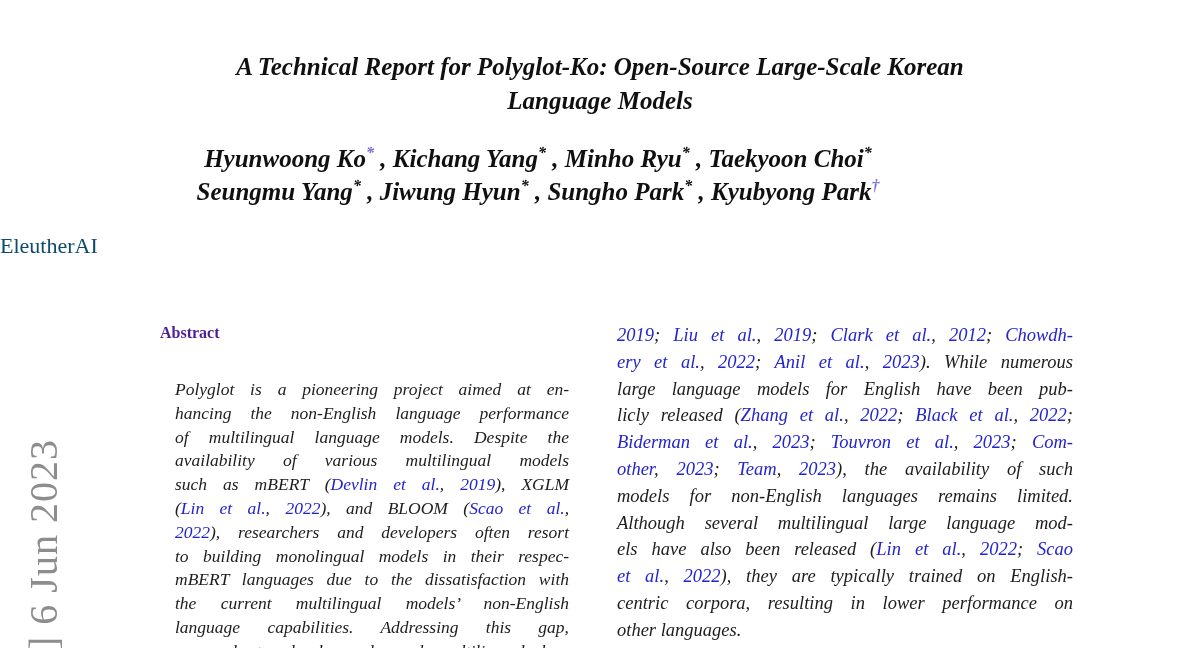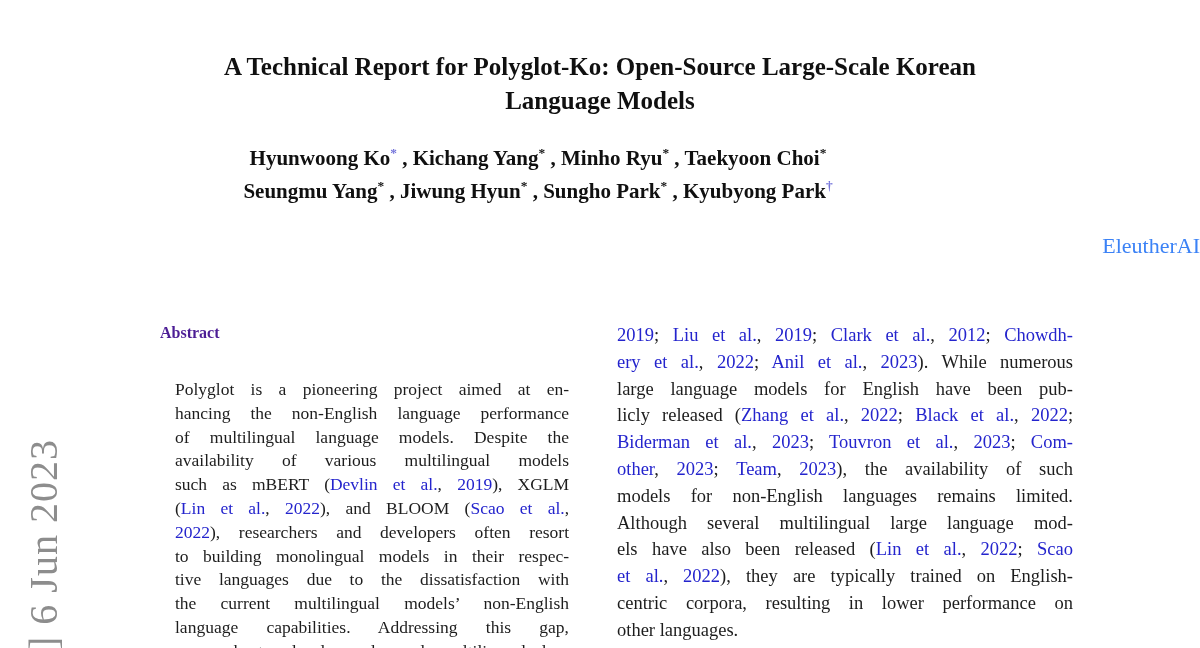--- a/index.html
+++ b/index.html
@@ -1,33 +1,33 @@
 <!DOCTYPE html>
 <html style="--cite: #2424cd; --fn: #7373da; --wm: #8d8d8d;"><head>
 <meta charset="utf-8">
 <style>
   html,body{margin:0;padding:0;background:#ffffff;}
   #page{
     position:relative;width:1200px;height:648px;background:#ffffff;
     overflow:hidden;font-family:"Liberation Serif",serif;color:#1d1d1d;
   }
-  .tline{text-align:justify;text-align-last:justify;}
+  .tline{text-align:justify;text-align-last:justify;font-style:italic;}
   .tline.last{text-align-last:left;}
   .center .tline{text-align:center;text-align-last:center;}
   .title{
     position:absolute;top:50px;left:0;width:1200px;
     font-size:25px;font-weight:bold;line-height:34px;color:#101010;
   }
   .authors{
     position:absolute;top:142px;left:0;width:1076px;
-    font-size:21px;font-weight:bold;line-height:33px;color:#101010;
+    font-size:25px;font-weight:bold;line-height:33px;color:#101010;
   }
   .affil{
     position:absolute;top:233px;left:0;width:1200px;
-    text-align:right;font-size:22px;color:#3b82f6;
+    text-align:left;font-size:22px;color:#0c4a6e;
   }
   .abs-head{
     position:absolute;top:324px;left:160px;width:412px;
     text-align:left;font-size:16px;font-weight:bold;color:#4c1d95;
   }
   .abs-body{
     position:absolute;top:378px;left:175px;width:394px;
     font-size:17.5px;line-height:23.8px;
   }
   .right-col{
@@ -67,21 +67,21 @@
 
   <div class="abs-body">
       <div class="tline"><span>Polyglot is a pioneering project aimed at en-</span></div>
       <div class="tline"><span>hancing the non-English language performance</span></div>
       <div class="tline"><span>of multilingual language models. Despite the</span></div>
       <div class="tline"><span>availability of various multilingual models</span></div>
       <div class="tline"><span>such as mBERT (</span><span class="cite">Devlin et al.</span><span>, </span><span class="cite">2019</span><span>), XGLM</span></div>
       <div class="tline"><span>(</span><span class="cite">Lin et al.</span><span>, </span><span class="cite">2022</span><span>), and BLOOM (</span><span class="cite">Scao et al.</span><span>,</span></div>
       <div class="tline"><span class="cite">2022</span><span>), researchers and developers often resort</span></div>
       <div class="tline"><span>to building monolingual models in their respec-</span></div>
-      <div class="tline"><span>tive languages due to the dissatisfaction with</span></div>
+      <div class="tline"><span>mBERT languages due to the dissatisfaction with</span></div>
       <div class="tline"><span>the current multilingual models’ non-English</span></div>
       <div class="tline"><span>language capabilities. Addressing this gap,</span></div>
       <div class="tline"><span>we seek to develop advanced multilingual lan-</span></div>
     </div>
 
   <div class="right-col">
       <div class="tline"><span class="cite">2019</span><span>; </span><span class="cite">Liu et al.</span><span>, </span><span class="cite">2019</span><span>; </span><span class="cite">Clark et al.</span><span>, </span><span class="cite">2012</span><span>; </span><span class="cite">Chowdh-</span></div>
       <div class="tline"><span class="cite">ery et al.</span><span>, </span><span class="cite">2022</span><span>; </span><span class="cite">Anil et al.</span><span>, </span><span class="cite">2023</span><span>). While numerous</span></div>
       <div class="tline"><span>large language models for English have been pub-</span></div>
       <div class="tline"><span>licly released (</span><span class="cite">Zhang et al.</span><span>, </span><span class="cite">2022</span><span>; </span><span class="cite">Black et al.</span><span>, </span><span class="cite">2022</span><span>;</span></div>

